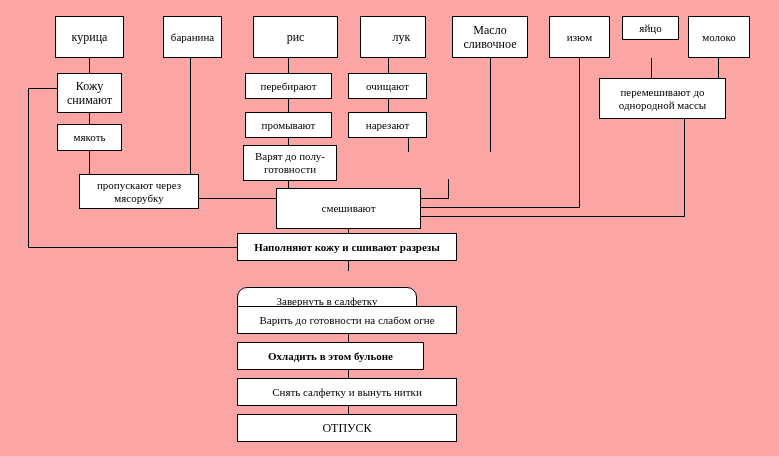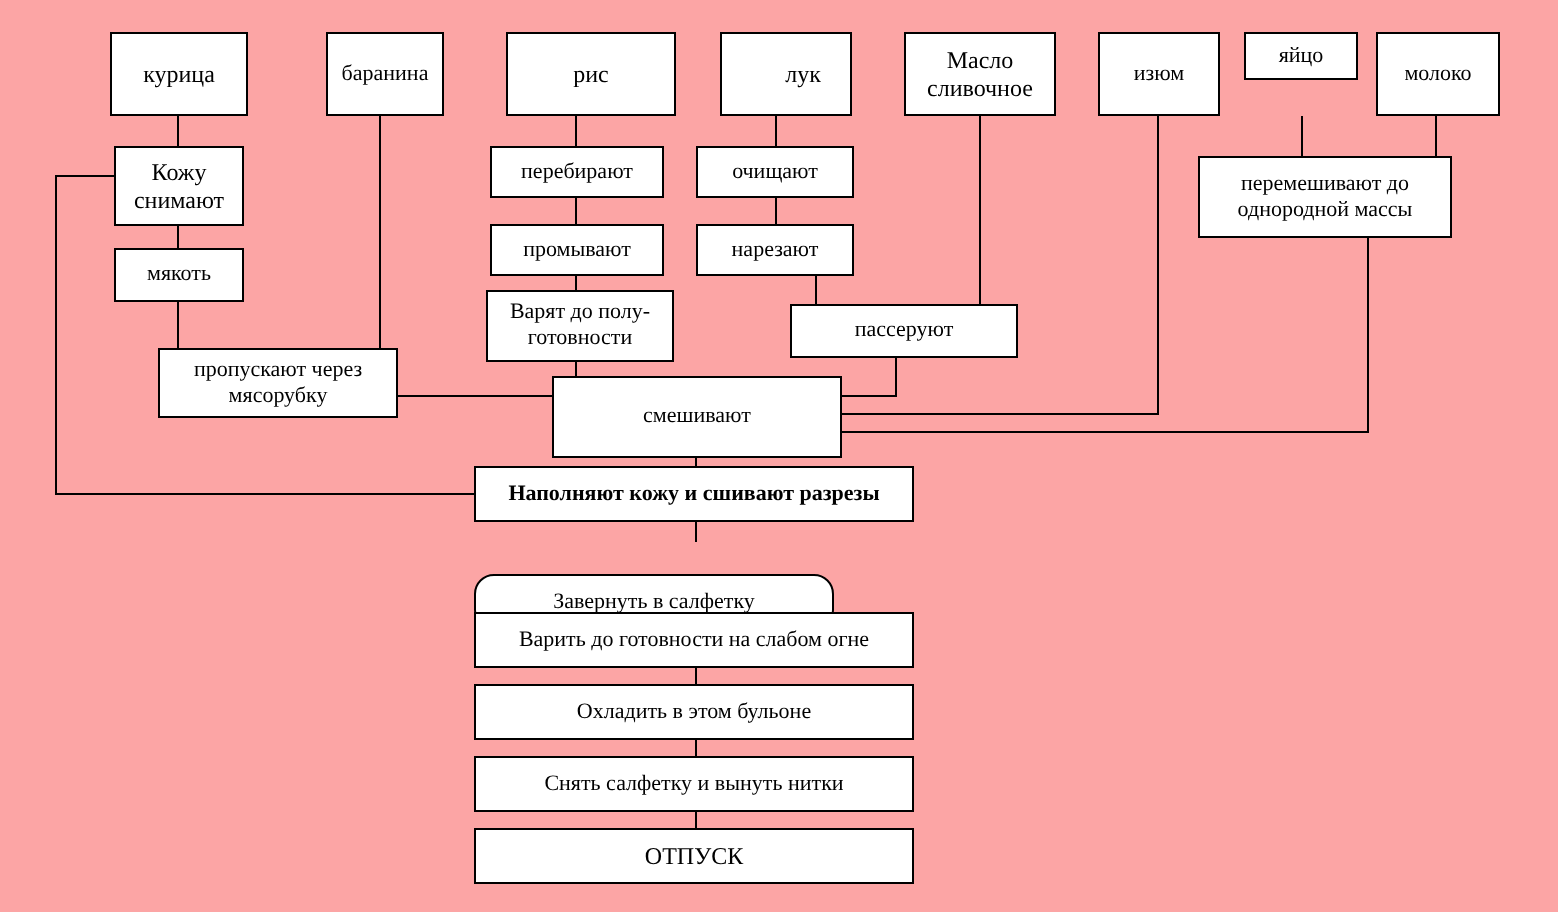--- a/index.html
+++ b/index.html
@@ -113,39 +113,36 @@
     </div>
     <div class="node" style="left: 245px; top: 112px; width: 87px; height: 26px; font-size: 11px;">
       <span>промывают</span>
     </div>
     <div class="node" style="left: 348px; top: 112px; width: 79px; height: 26px; font-size: 11px;">
       <span>нарезают</span>
     </div>
     <div class="node" style="left: 243px; top: 145px; width: 94px; height: 36px; font-size: 11px;">
       <span>Варят до полу-<br>готовности</span>
     </div>
-    <div class="node" style="left: 395px; top: 152px; width: 114px; height: 27px; font-size: 11px;">
-      <span>пассеруют</span>
-    </div>
     <div class="node" style="left: 79px; top: 174px; width: 120px; height: 35px; font-size: 11px;">
       <span>пропускают через<br>мясорубку</span>
     </div>
     <div class="node" style="left: 276px; top: 188px; width: 145px; height: 41px; font-size: 11px;">
       <span>смешивают</span>
     </div>
     <div class="node" style="left: 237px; top: 233px; width: 220px; height: 28px; font-size: 11px; font-weight: bold;">
       <span>Наполняют кожу и сшивают разрезы</span>
     </div>
     <div class="node" style="left: 237px; top: 287px; width: 180px; height: 28px; font-size: 11px; border-radius: 10px;">
       <span>Завернуть в салфетку</span>
     </div>
     <div class="node" style="left: 237px; top: 306px; width: 220px; height: 28px; font-size: 11px;">
       <span>Варить до готовности на слабом огне</span>
     </div>
-    <div class="node" style="left: 237px; top: 342px; width: 220px; height: 28px; font-size: 11px;">
+    <div class="node" style="left: 237px; top: 342px; width: 187px; height: 28px; font-size: 11px; font-weight: bold;">
       <span>Охладить в этом бульоне</span>
     </div>
     <div class="node" style="left: 237px; top: 378px; width: 220px; height: 28px; font-size: 11px;">
       <span>Снять салфетку и вынуть нитки</span>
     </div>
     <div class="node" style="left: 237px; top: 414px; width: 220px; height: 28px; font-size: 12px;">
       <span>ОТПУСК</span>
     </div>
   </div>
 

